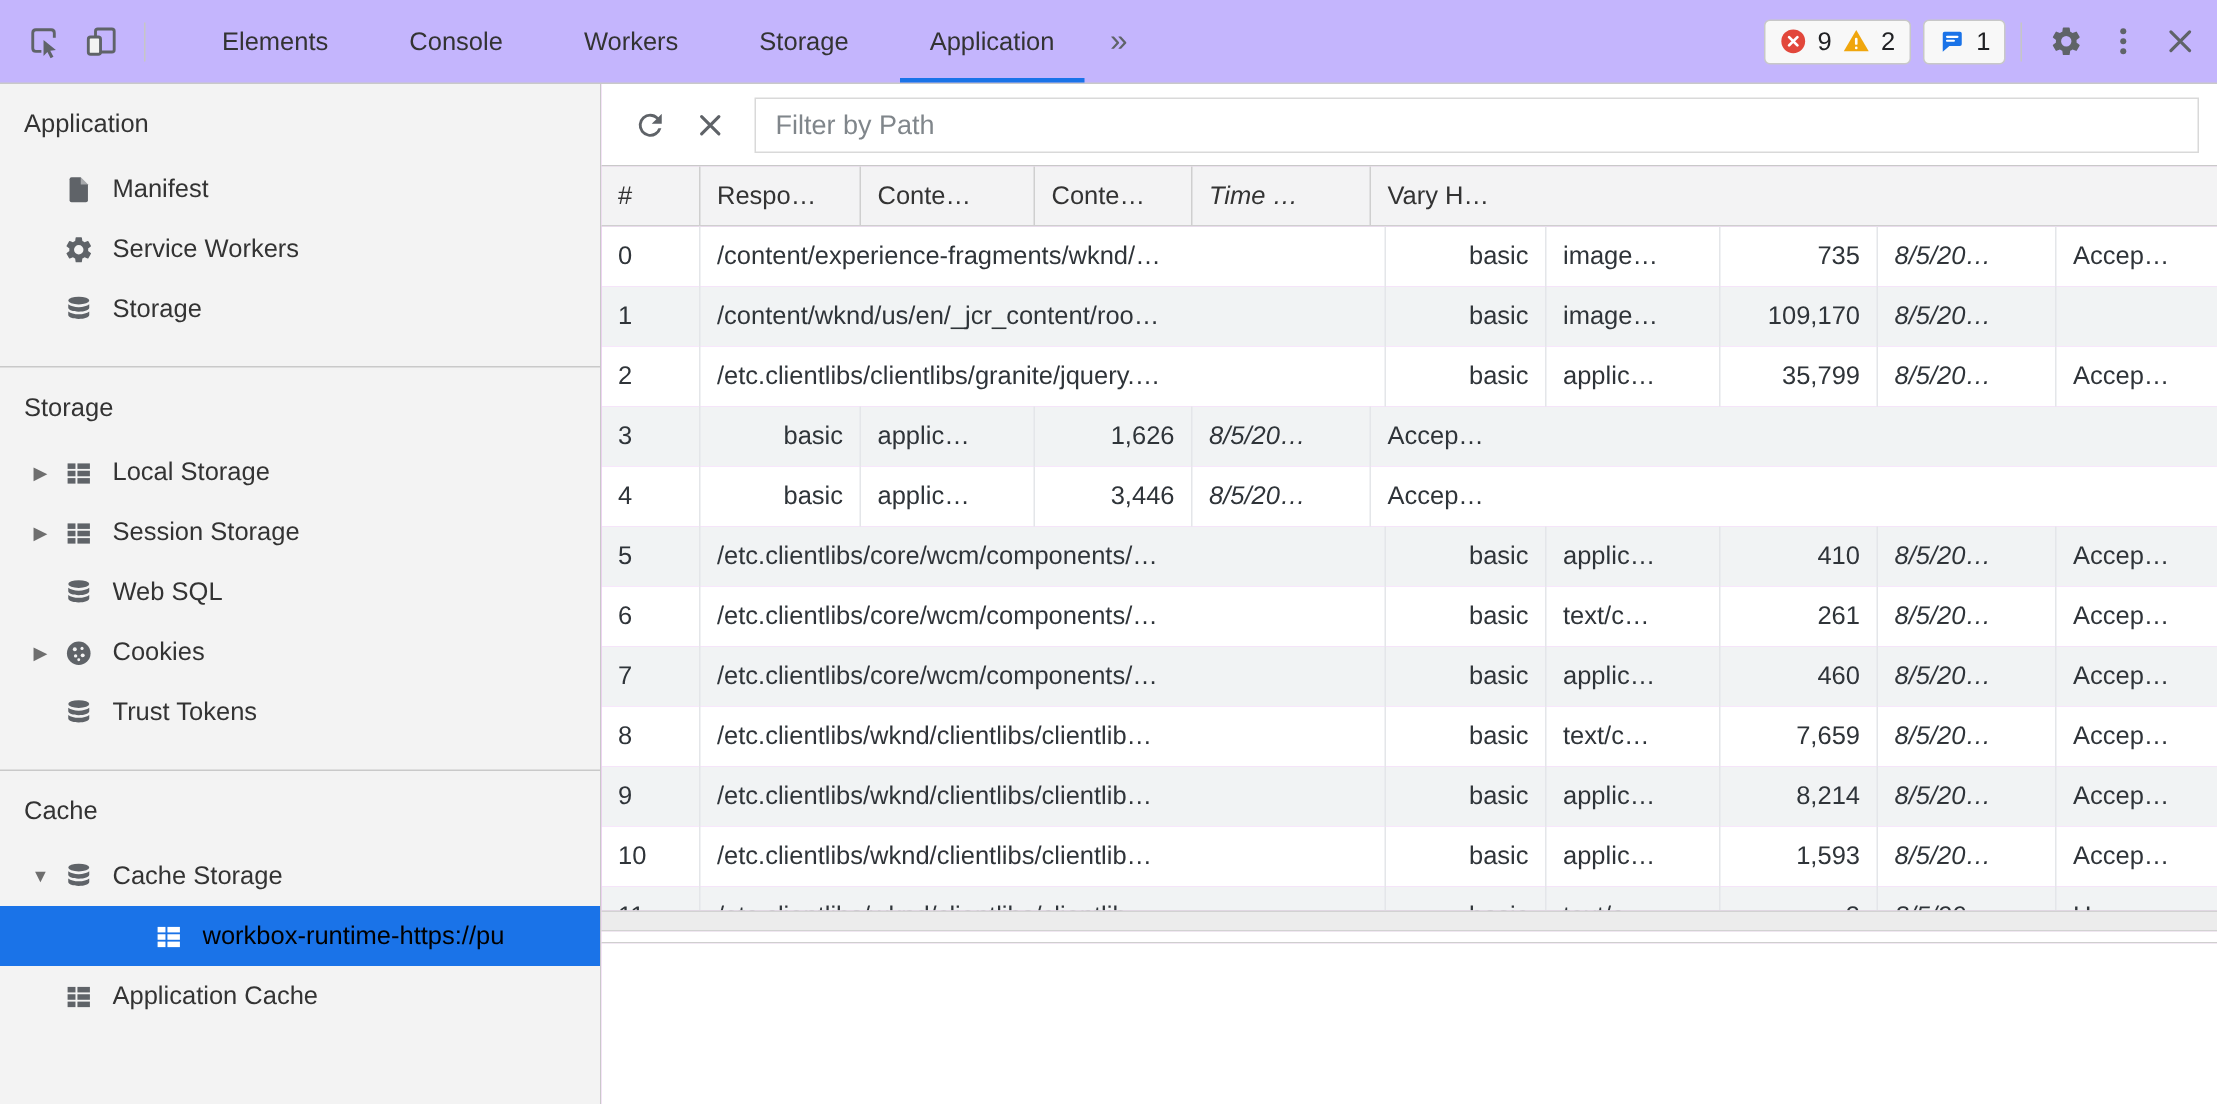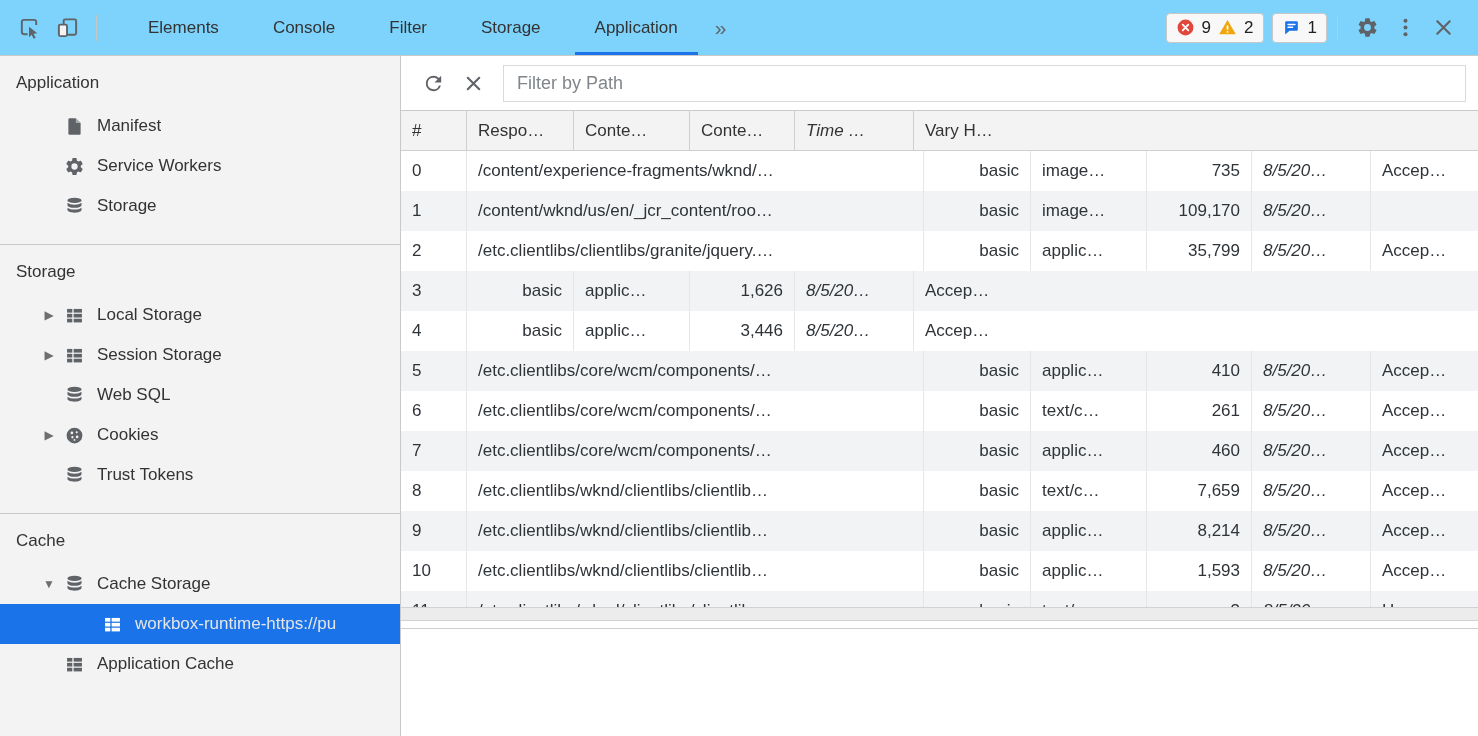--- a/index.html
+++ b/index.html
@@ -3,22 +3,22 @@
 <meta charset="utf-8">
 <style>
   * { box-sizing: border-box; }
   html,body { margin:0; padding:0; }
   body {
     width:1478px; height:736px; overflow:hidden;
     font-family:"Liberation Sans", sans-serif;
     color:#333; background:#fff; font-size:17px;
   }
   
-  .topbar { height:56px; background:#7dd3fc; border-bottom:1px solid #c9c9c9;
-            display:flex; align-items:center; padding:0 16px 0 10px; }
+  .topbar { height:56px; background:#c4b5fd; border-bottom:1px solid #c9c9c9;
+            display:flex; align-items:center; padding:0 6px 0 10px; }
   .icon-btn { width:38px; height:38px; display:flex; align-items:center; justify-content:center;
               color:#5f6368; flex:none; }
   .icon-btn svg { width:23px; height:23px; }
   .vdiv { width:1px; height:26px; background:#c6c6c6; margin:0 10px; flex:none; }
   .tabs { display:flex; height:100%; margin-left:14px; }
   .tab { height:100%; display:flex; align-items:center; padding:0 27px; position:relative;
          color:#333; cursor:default; }
   .tab.active::after { content:""; position:absolute; left:7px; right:7px; bottom:0;
                        height:3px; background:#1a73e8; }
   .more-tabs { display:flex; align-items:center; padding:0 10px; color:#5f6368;
@@ -29,28 +29,28 @@
   .badge-group .bicon { width:19px; height:19px; display:flex; }
   .badge-group .bicon svg { width:19px; height:19px; }
   .badge-count { font-size:17px; color:#202124; }
   
   .content { display:flex; height:680px; }
   .sidebar { width:401px; flex:none; background:#f3f3f3; border-right:1px solid #c9c9c9;
              overflow:hidden; }
   .side-section { border-bottom:1px solid #c9c9c9; padding:4px 0 18px; }
   .side-section:last-child { border-bottom:none; }
   .side-header { height:46px; display:flex; align-items:center; padding-left:16px; color:#333; }
-  .side-item { height:40px; display:flex; align-items:center; padding-left:36px; color:#333; }
+  .side-item { height:40px; display:flex; align-items:center; padding-left:14px; color:#333; }
   .side-item .arrow-slot { width:26px; flex:none; display:flex; justify-content:center;
                            font-size:12px; color:#6e6e6e; }
   .side-item .icon { width:24px; height:24px; flex:none; margin-right:11px; color:#5f6368;
                      display:flex; align-items:center; justify-content:center; }
   .side-item .icon svg { width:21px; height:21px; }
   .side-item .lbl { white-space:nowrap; overflow:hidden; }
-  .side-item.selected { background:#1a73e8; color:#e5e5e5; }
+  .side-item.selected { background:#1a73e8; color:#000000; }
   .side-item.selected .icon { color:#fff; }
   .side-item.level2 { padding-left:74px; }
   
   .main { flex:1; display:flex; flex-direction:column; min-width:0; background:#f0abfc; }
   .toolbar { height:55px; flex:none; border-bottom:1px solid #c9c9c9; display:flex;
              align-items:center; padding:0 12px 0 12px; background:#fff; }
   .toolbar .icon-btn { width:40px; }
   .filter-input { flex:1; height:37px; margin-left:10px; border:1px solid #d9d9d9;
                   background:#fff; font-family:"Liberation Sans", sans-serif; font-size:18px;
                   padding:0 13px; color:#333; outline:none; }
@@ -102,21 +102,21 @@
   </div>
   <div class="vdiv"></div>
   <div class="tabs" id="tabs">
       <div class="tab">
         <span>Elements</span>
       </div>
       <div class="tab">
         <span>Console</span>
       </div>
       <div class="tab">
-        <span>Filter</span>
+        <span>Workers</span>
       </div>
       <div class="tab">
         <span>Storage</span>
       </div>
       <div class="tab active">
         <span>Application</span>
       </div>
     </div>
   <div class="more-tabs">
     <span>»</span>

